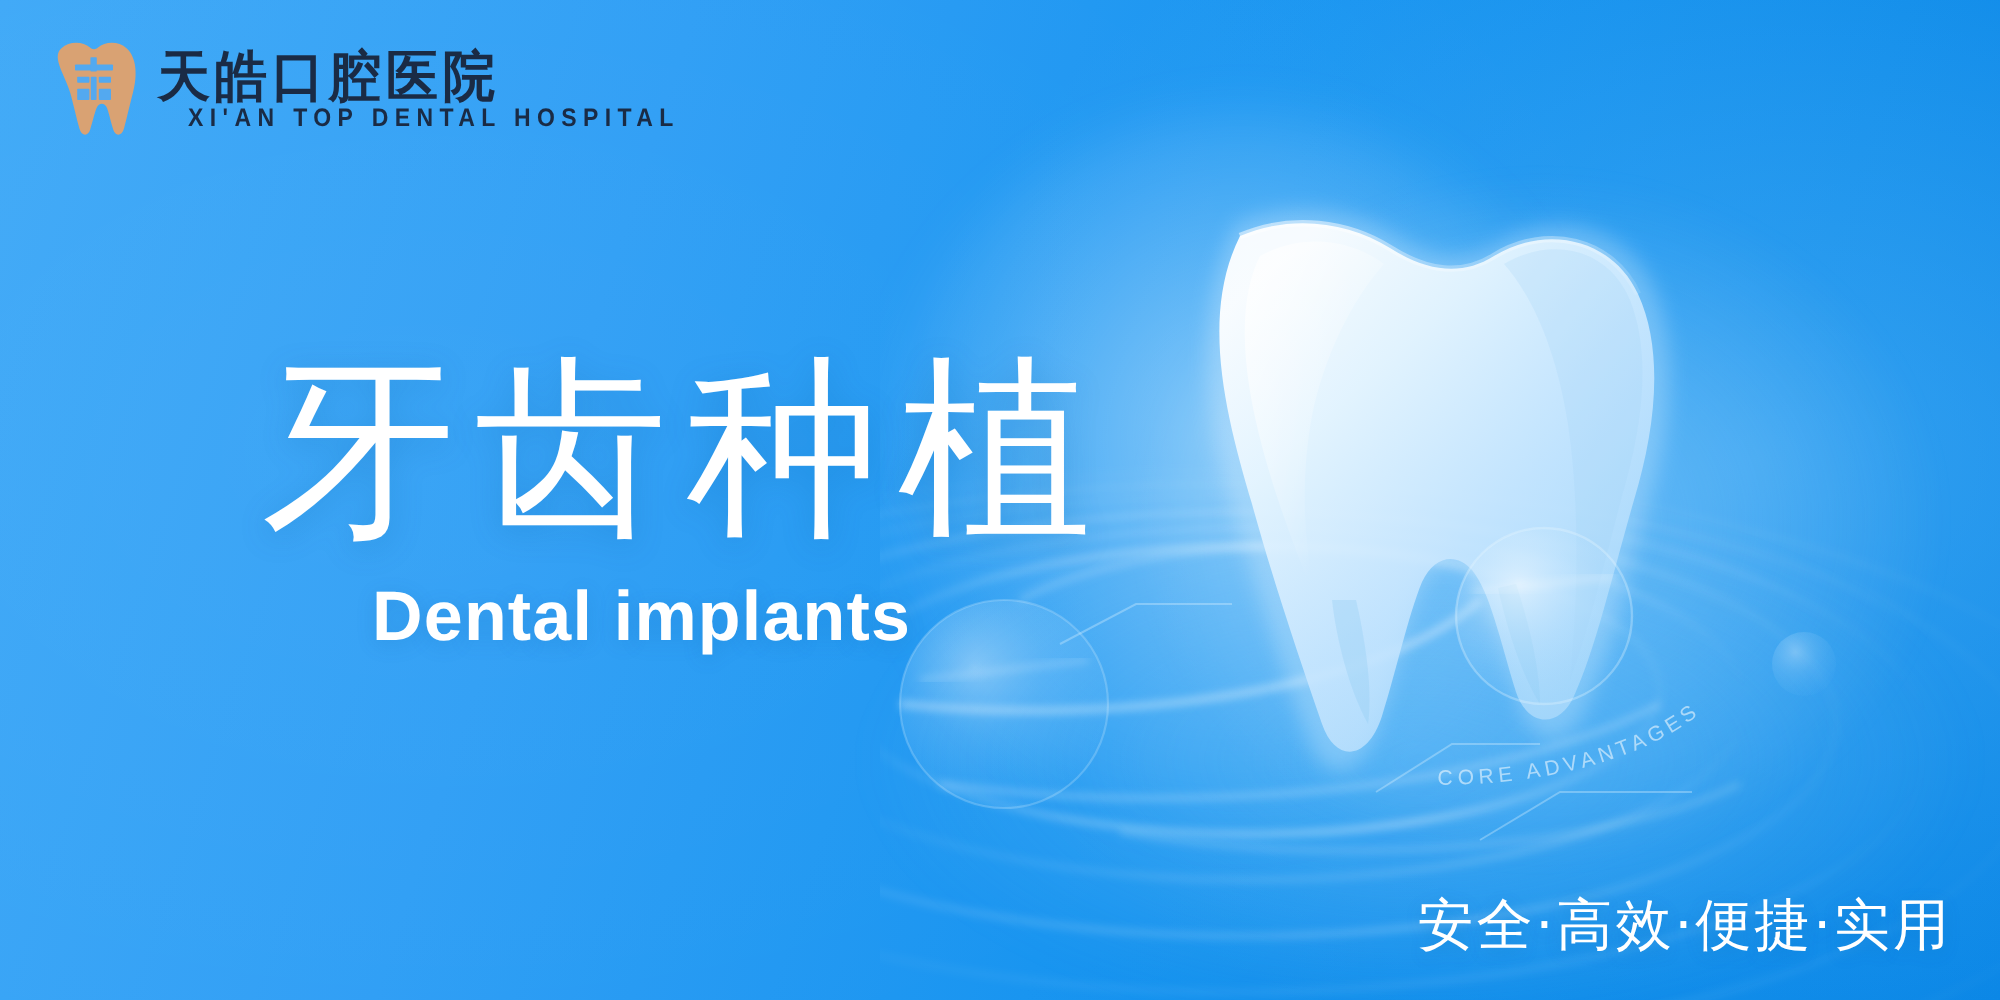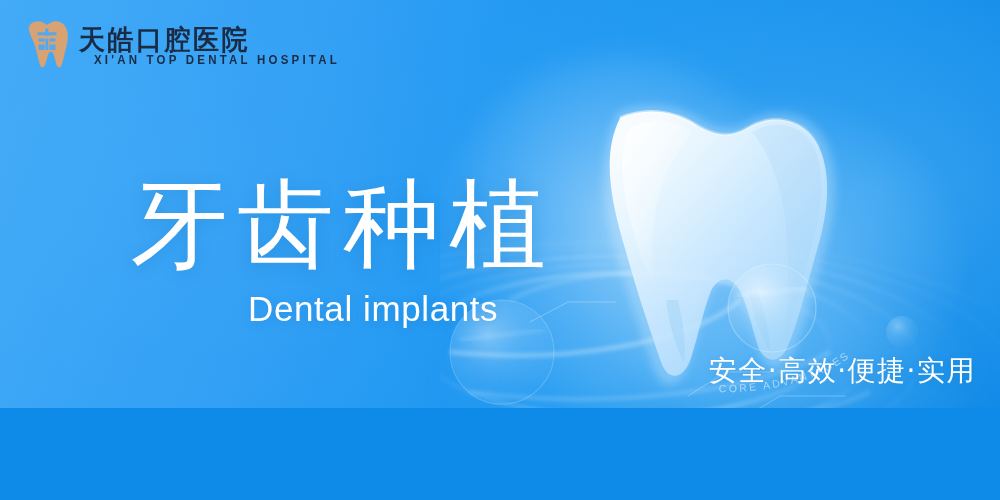--- a/index.html
+++ b/index.html
@@ -2,21 +2,21 @@
 <html><head>
 <meta charset="utf-8">
 <style>
   html,body{margin:0;padding:0;}
   body{
     width:1000px;height:500px;overflow:hidden;
     font-family:"Liberation Sans","DejaVu Sans",sans-serif;
     background:#0e8ae8;
   }
   .banner{
-    position:relative;width:1000px;height:408px;overflow:hidden;
+    position:relative;width:1000px;height:500px;overflow:hidden;
     background:
       radial-gradient(ellipse 700px 520px at 88% 46%, rgba(120,200,255,.38) 0%, rgba(120,200,255,0) 62%),
       linear-gradient(108deg,#3fa9f7 0%,#2e9ef5 30%,#1794f0 58%,#0b8ae9 82%,#0684e5 100%);
   }
 
   
   .glow-a{position:absolute;left:560px;top:80px;width:420px;height:360px;
     background:radial-gradient(ellipse at center, rgba(180,225,255,.45) 0%, rgba(180,225,255,0) 68%);
     filter:blur(6px);pointer-events:none;}
   .glow-b{position:absolute;left:430px;top:250px;width:560px;height:260px;
@@ -41,22 +41,22 @@
   }
 
   
   .headline{position:absolute;left:131px;top:176px;width:520px;}
   .h-cn{
     font-size:97px;font-weight:400;color:#ffffff;letter-spacing:9px;line-height:1;
     font-family:"DejaVu Sans","Liberation Sans",sans-serif;
     text-shadow:0 3px 16px rgba(10,90,160,.22);white-space:nowrap;
   }
   .h-en{
-    margin-top:18px;margin-left:117px;
-    font-size:35px;font-weight:400;color:#ffffff;letter-spacing:.6px;line-height:1;
+    margin-top:18px;margin-left:55px;
+    font-size:35px;font-weight:700;color:#ffffff;letter-spacing:.6px;line-height:1;
     font-family:"Liberation Sans",sans-serif;white-space:nowrap;
     text-shadow:0 2px 10px rgba(10,90,160,.18);
   }
 
   
   .tagline{
     position:absolute;right:24px;bottom:23px;
     font-size:28px;font-weight:400;color:#ffffff;letter-spacing:1.5px;
     line-height:1;white-space:nowrap;
     font-family:"DejaVu Sans","Liberation Sans",sans-serif;

